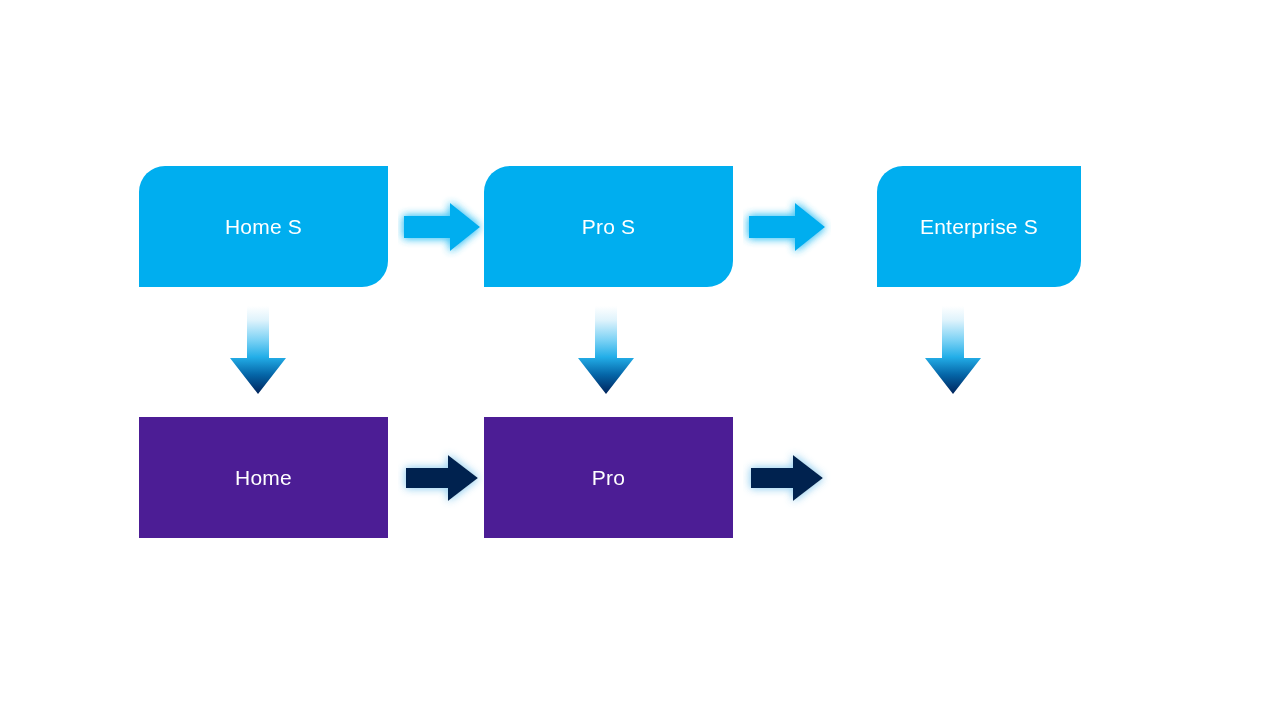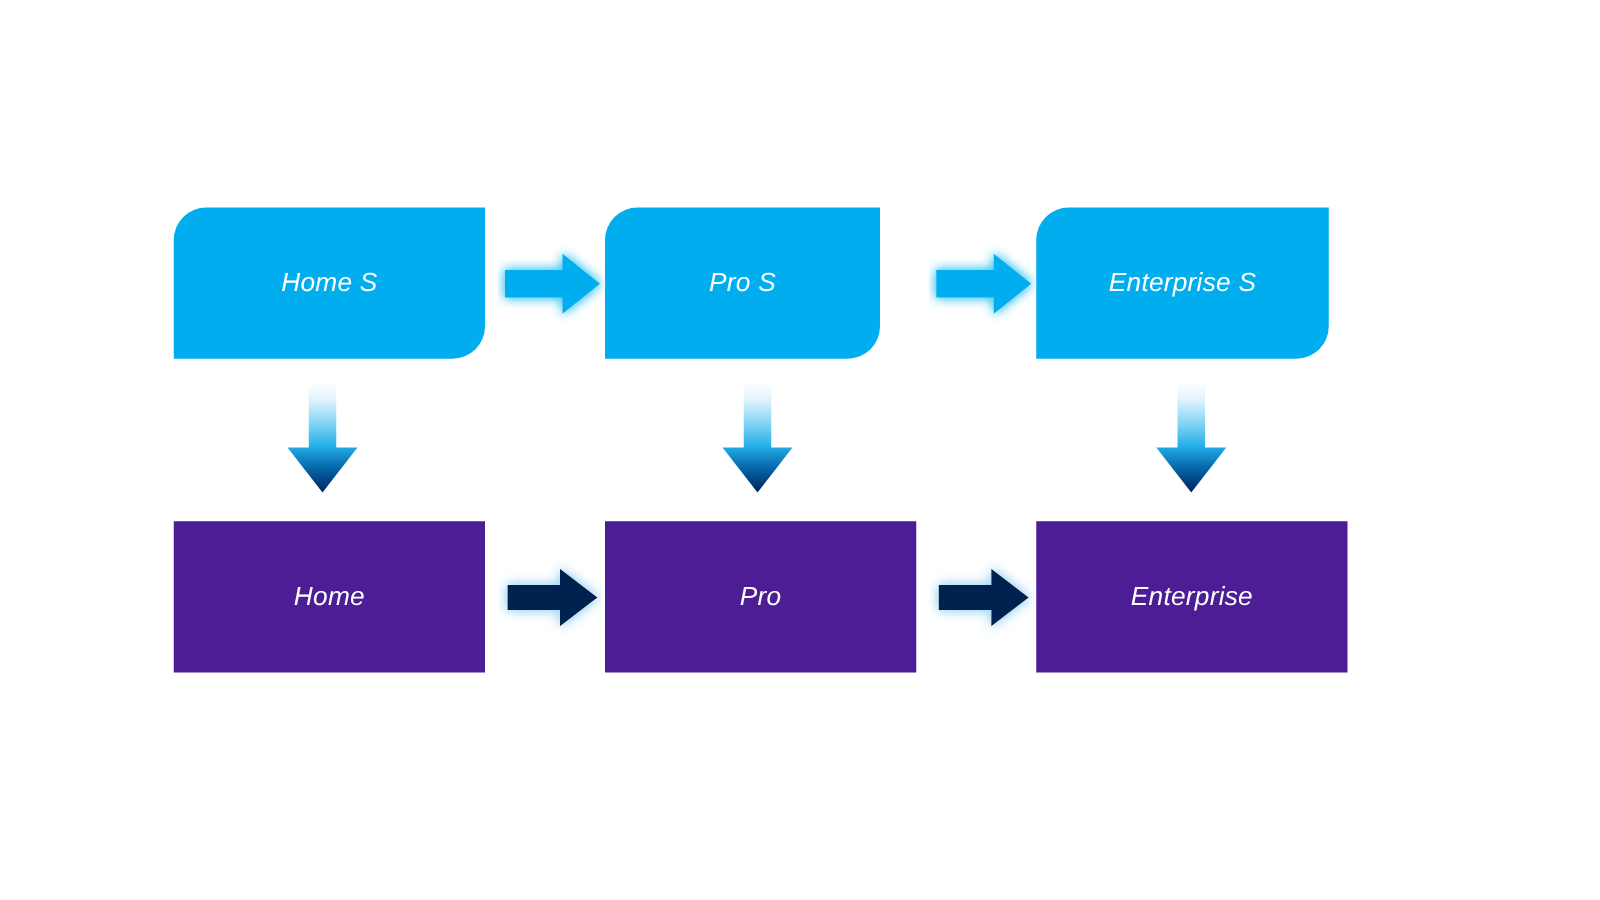--- a/index.html
+++ b/index.html
@@ -43,27 +43,26 @@
     border-top-right-radius: 0;
     border-bottom-left-radius: 0;
   }
   .node-bottom {
     background: #4c1d95;
     border-radius: 0;
   }
   .node-label {
     display: block;
     pointer-events: none;
-    font-style: italic;
   }
 
   
   #node-home-s      { left: 139px; top: 166px; width: 249px; height: 121px; }
-  #node-pro-s       { left: 484px; top: 166px; width: 220px; height: 121px; }
-  #node-enterprise-s{ left: 829px; top: 166px; width: 234px; height: 121px; }
+  #node-pro-s       { left: 484px; top: 166px; width: 249px; height: 121px; }
+  #node-enterprise-s{ left: 877px; top: 166px; width: 204px; height: 121px; }
 
   
   #node-home        { left: 139px; top: 417px; width: 249px; height: 121px; }
   #node-pro         { left: 484px; top: 417px; width: 249px; height: 121px; justify-content: center; }
   #node-enterprise  { left: 829px; top: 417px; width: 249px; height: 121px; }
 
   
   .arrow {
     position: absolute;
     overflow: visible;
@@ -105,23 +104,20 @@
   </div>
 
   <div class="node node-bottom" id="node-home">
     <span class="node-label">Home</span>
   </div>
 
   <div class="node node-bottom" id="node-pro">
     <span class="node-label">Pro</span>
   </div>
 
-  <div class="node node-bottom" id="node-enterprise">
-    <span class="node-label">Enterprise</span>
-  </div>
 
   <svg width="0" height="0" style="position:absolute" aria-hidden="true">
     <defs>
       <filter id="glow-cyan" x="-60%" y="-60%" width="220%" height="220%">
         <feGaussianBlur in="SourceAlpha" stdDeviation="4.2" result="b"></feGaussianBlur>
         <feFlood flood-color="#4FC9F5" flood-opacity="0.95" result="c"></feFlood>
         <feComposite in="c" in2="b" operator="in" result="g"></feComposite>
         <feMerge>
           <feMergeNode in="g"></feMergeNode>
           <feMergeNode in="g"></feMergeNode>

